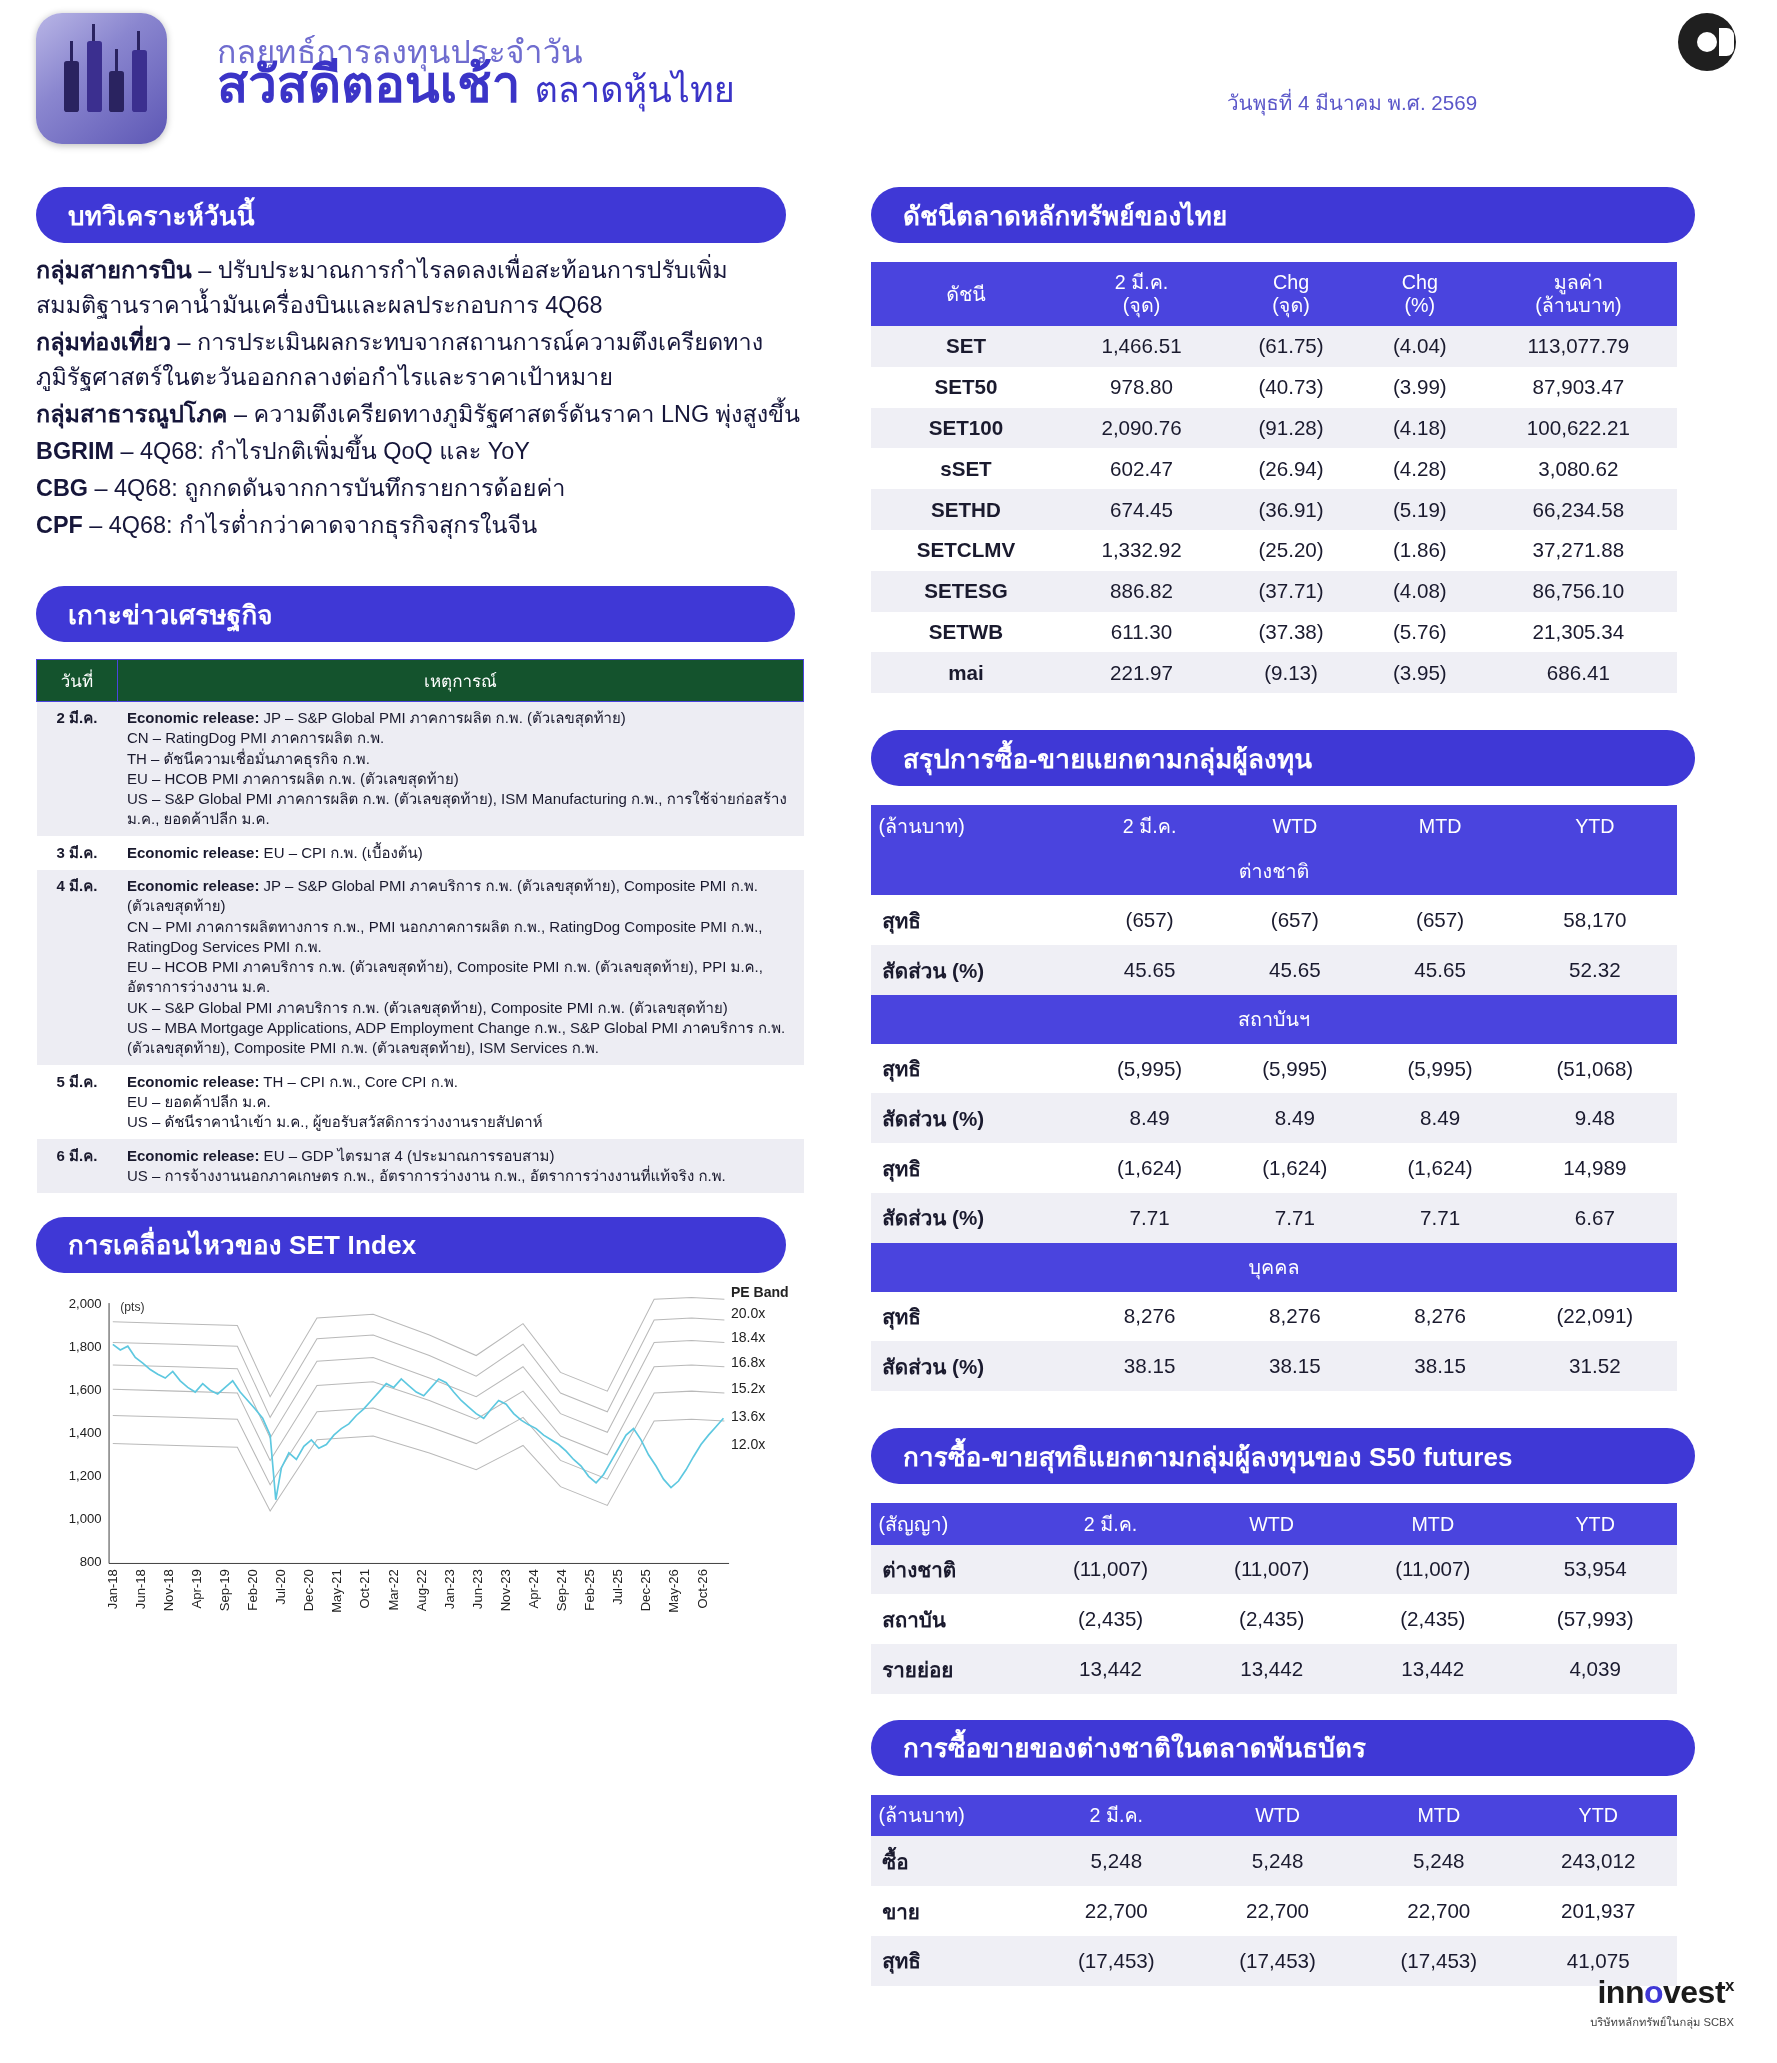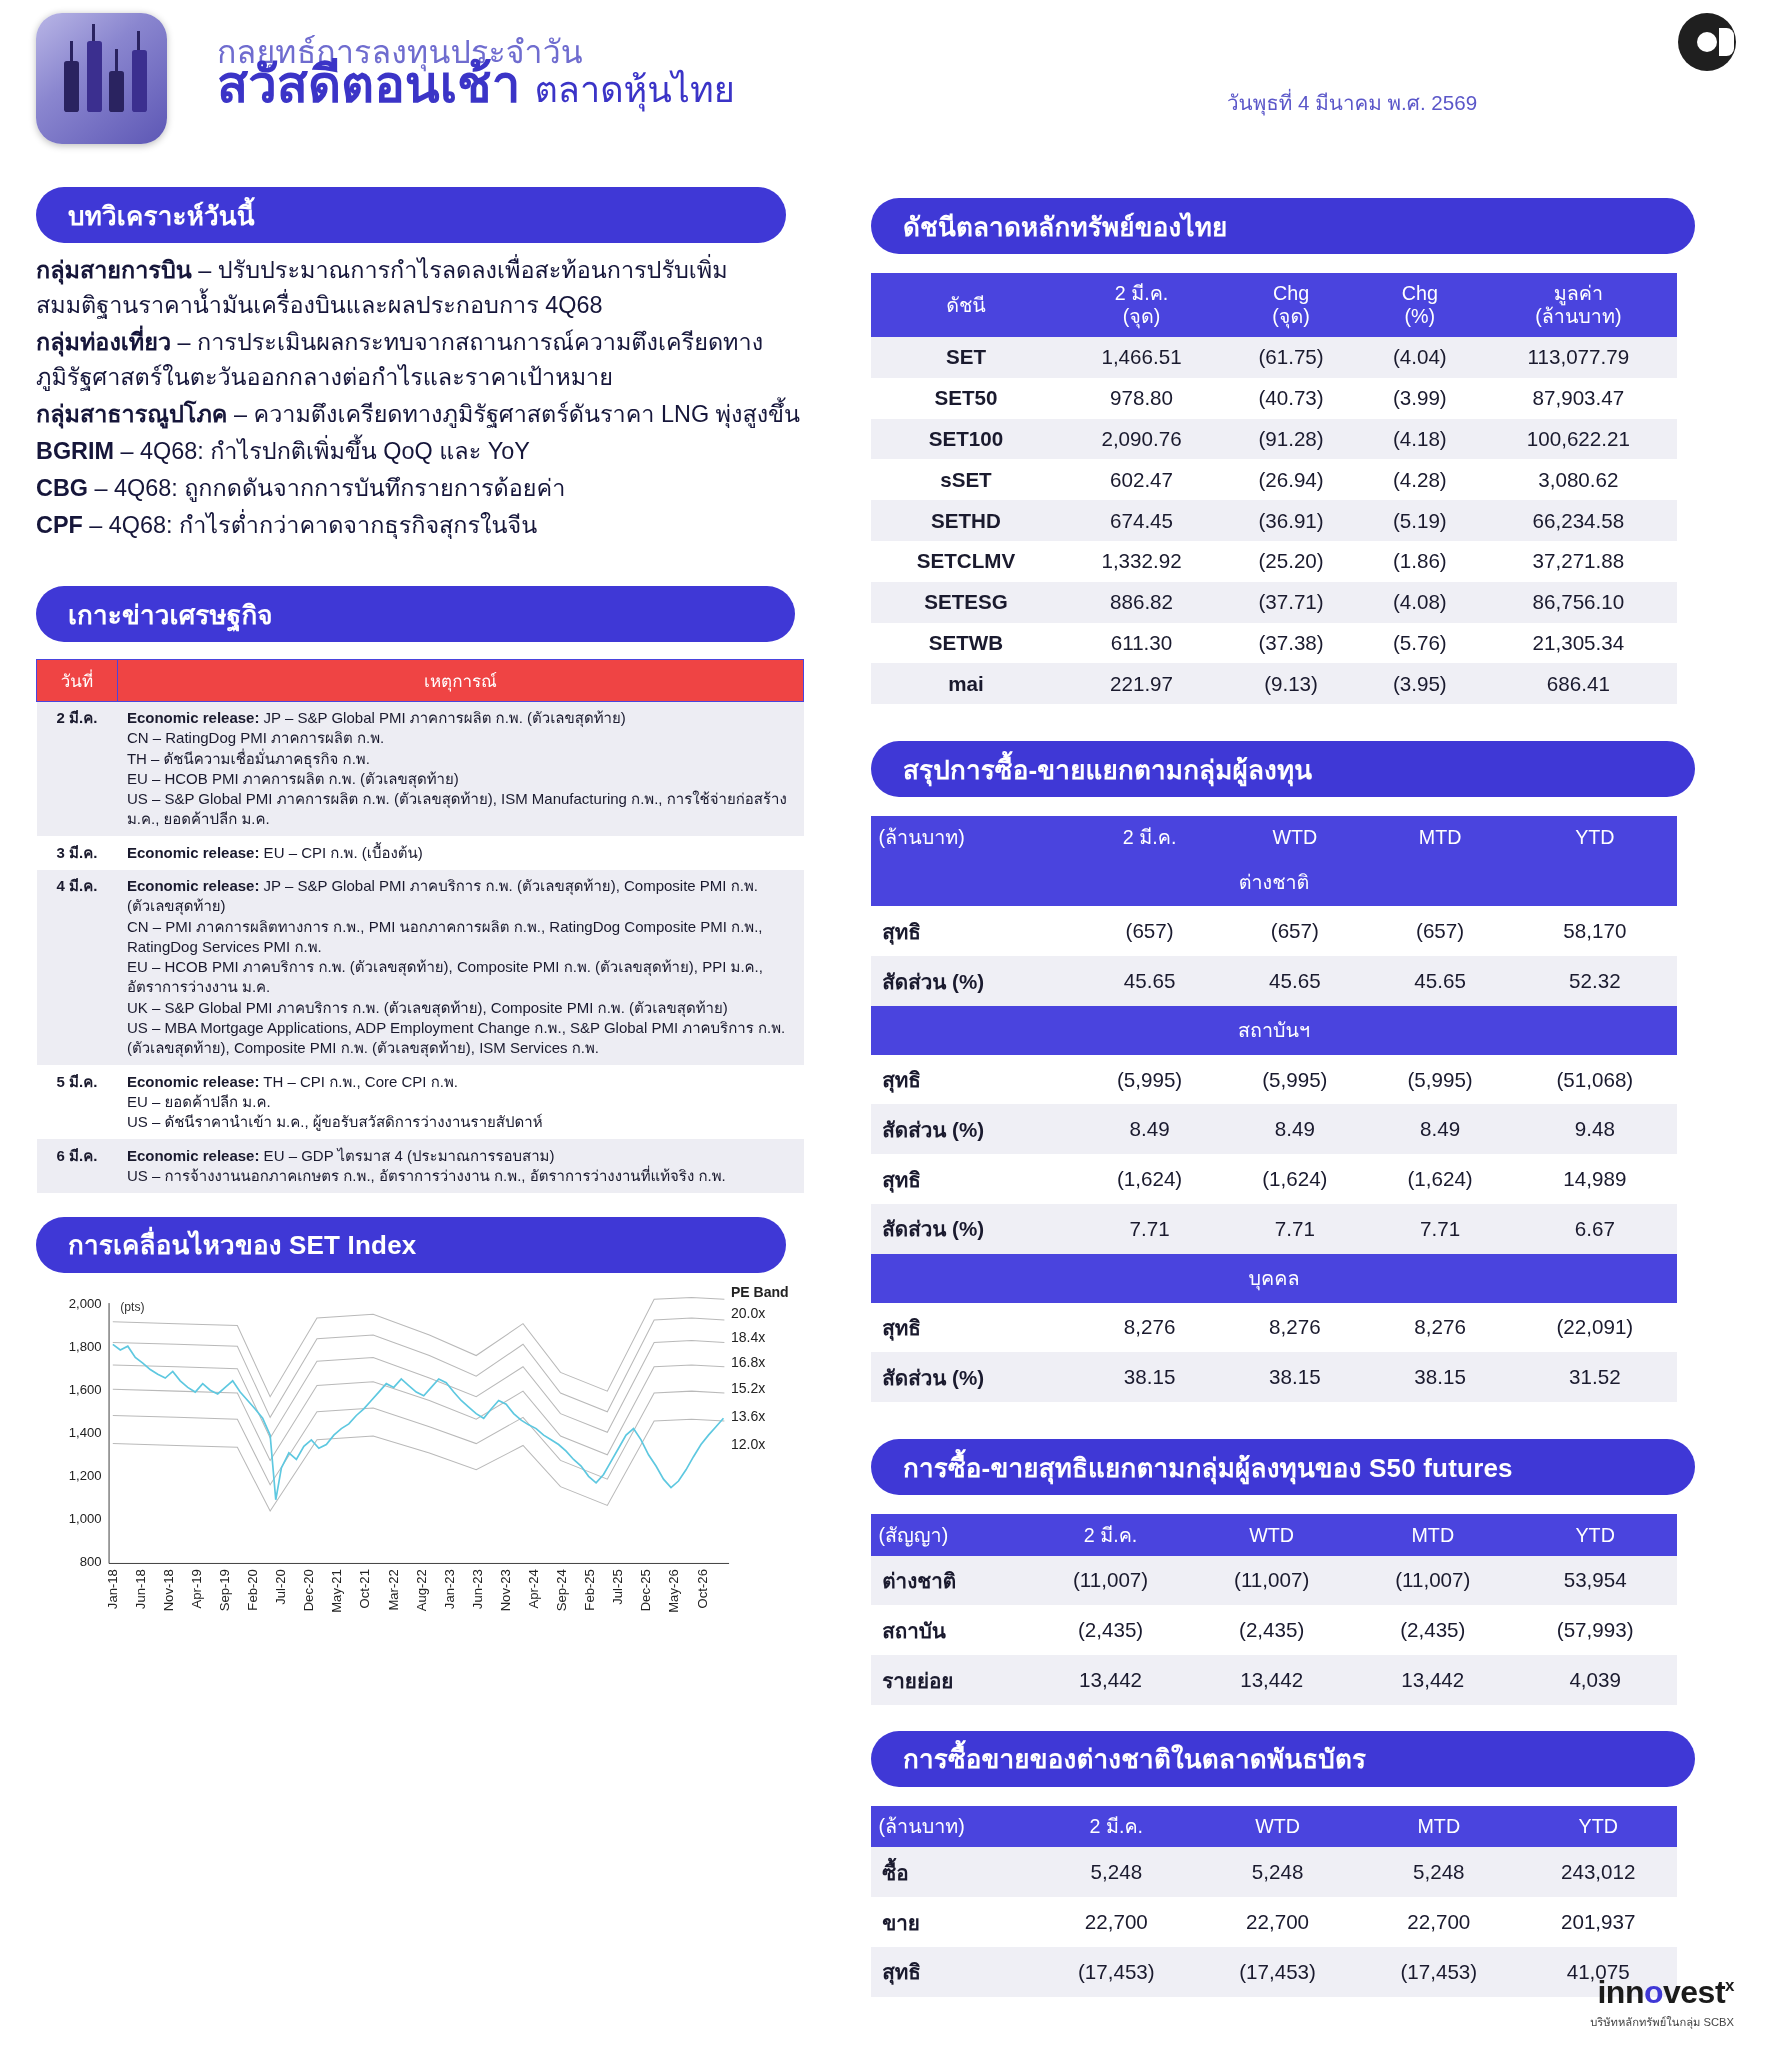--- a/index.html
+++ b/index.html
@@ -69,35 +69,35 @@
   .col-left { position:absolute; left:36px; top:187px; width:787px; }
   .analysis-pill { width:750px; }
   .analysis-body { margin-top:10px; font-size:23.4px; line-height:1.5; color:#16163a; }
   .analysis-body .lead { font-weight:bold; }
   .analysis-body p { margin:0 0 1.9px 0; }
 
   
   .econ-pill { width:759px; margin-top:43px; }
   .econ-table { margin-top:17px; width:768px; border-collapse:collapse; font-size:15px; }
   .econ-table th {
-    background:#ef4444; color:#fff; font-weight:normal; font-size:17px;
+    background:#14532d; color:#fff; font-weight:normal; font-size:17px;
     padding:6.6px 5.6px; border:0.9px solid #4a44de;
   }
   .econ-table td { padding:6.6px 9.4px; vertical-align:top; line-height:1.35; border:none; }
   .econ-table tr.alt td { background:#ededf3; }
   .econ-table td.date-cell { width:81px; text-align:center; font-weight:bold; white-space:nowrap; }
   .econ-table b { font-weight:bold; }
 
   
   .chart-pill { width:750px; margin-top:24px; }
   .chart-area { margin-top:13px; width:768px; height:356px; position:relative; }
   .chart-area svg { display:block; }
 
   
-  .col-right { position:absolute; left:871px; top:198px; width:871px; }
+  .col-right { position:absolute; left:871px; top:187px; width:871px; }
   .r-pill { width:824px; }
 
   table.data {
     border-collapse:collapse; width:806px; margin-top:19px; font-size:20.6px;
   }
   table.data th {
     background:#4a44de; color:#ffffff; font-weight:normal;
     padding:9.4px 7.5px; text-align:center; line-height:1.15; font-size:19.7px;
   }
   table.data td { padding:8.4px 11.2px; text-align:center; }

